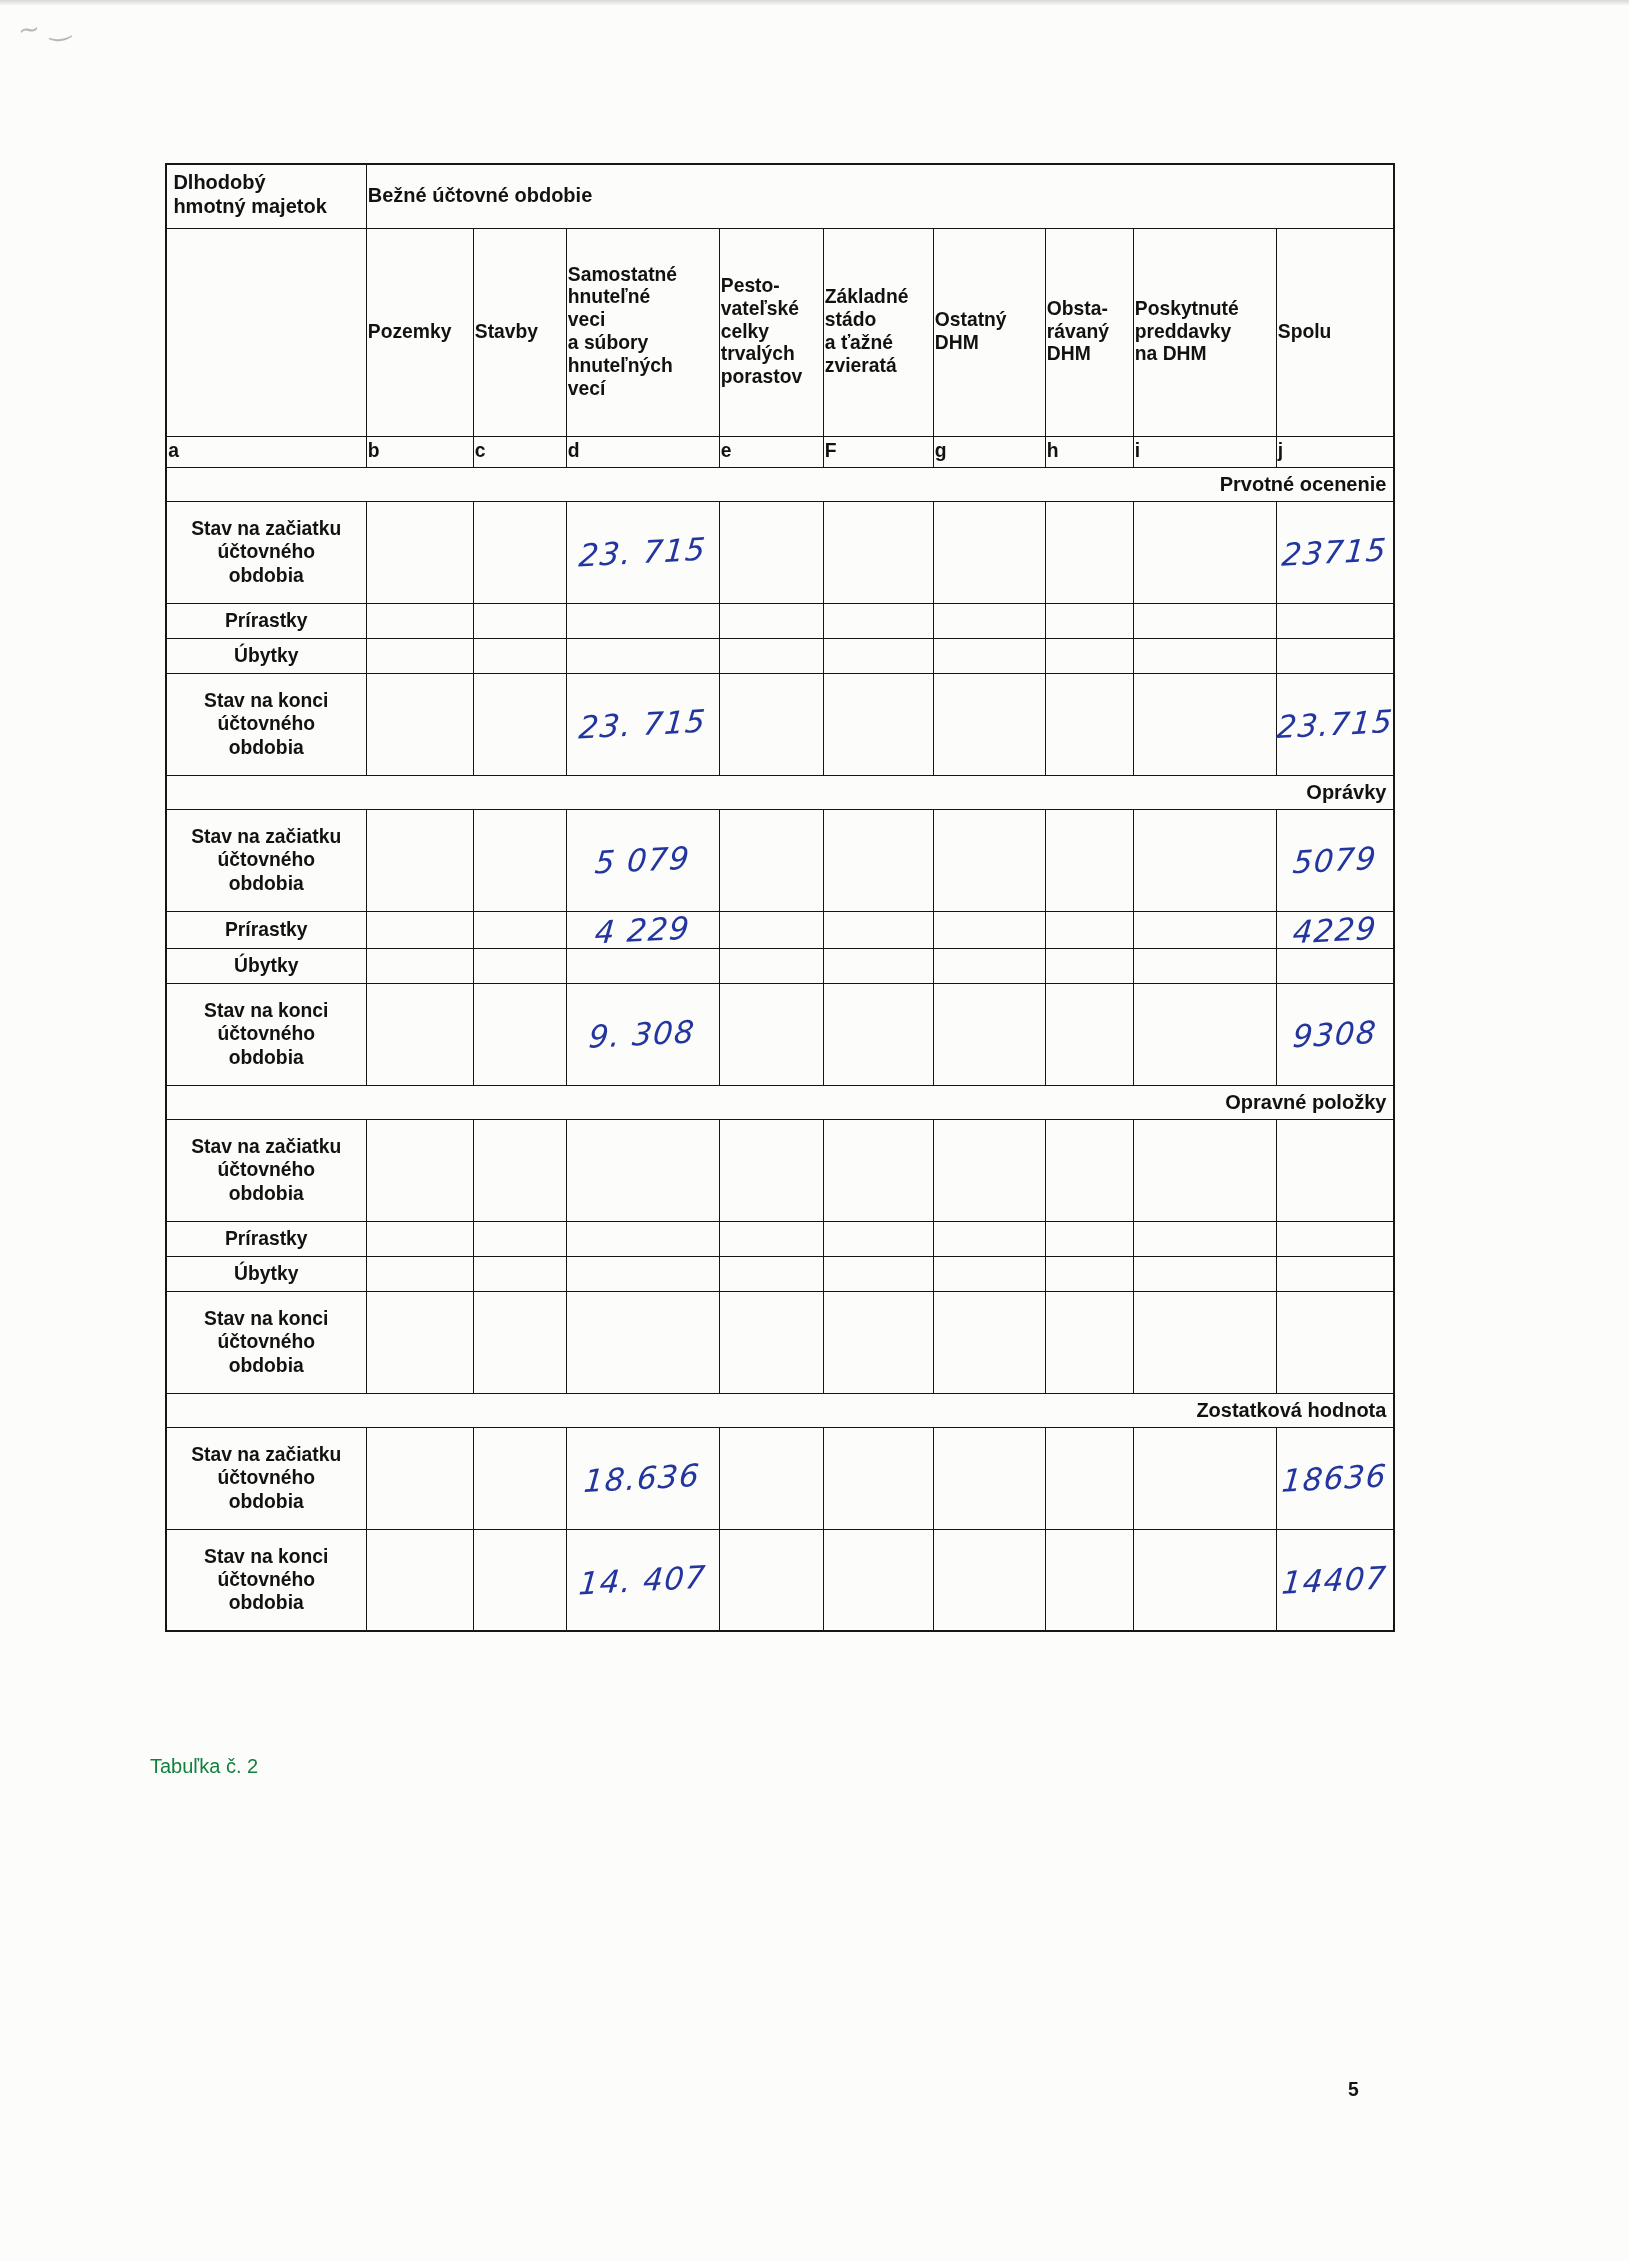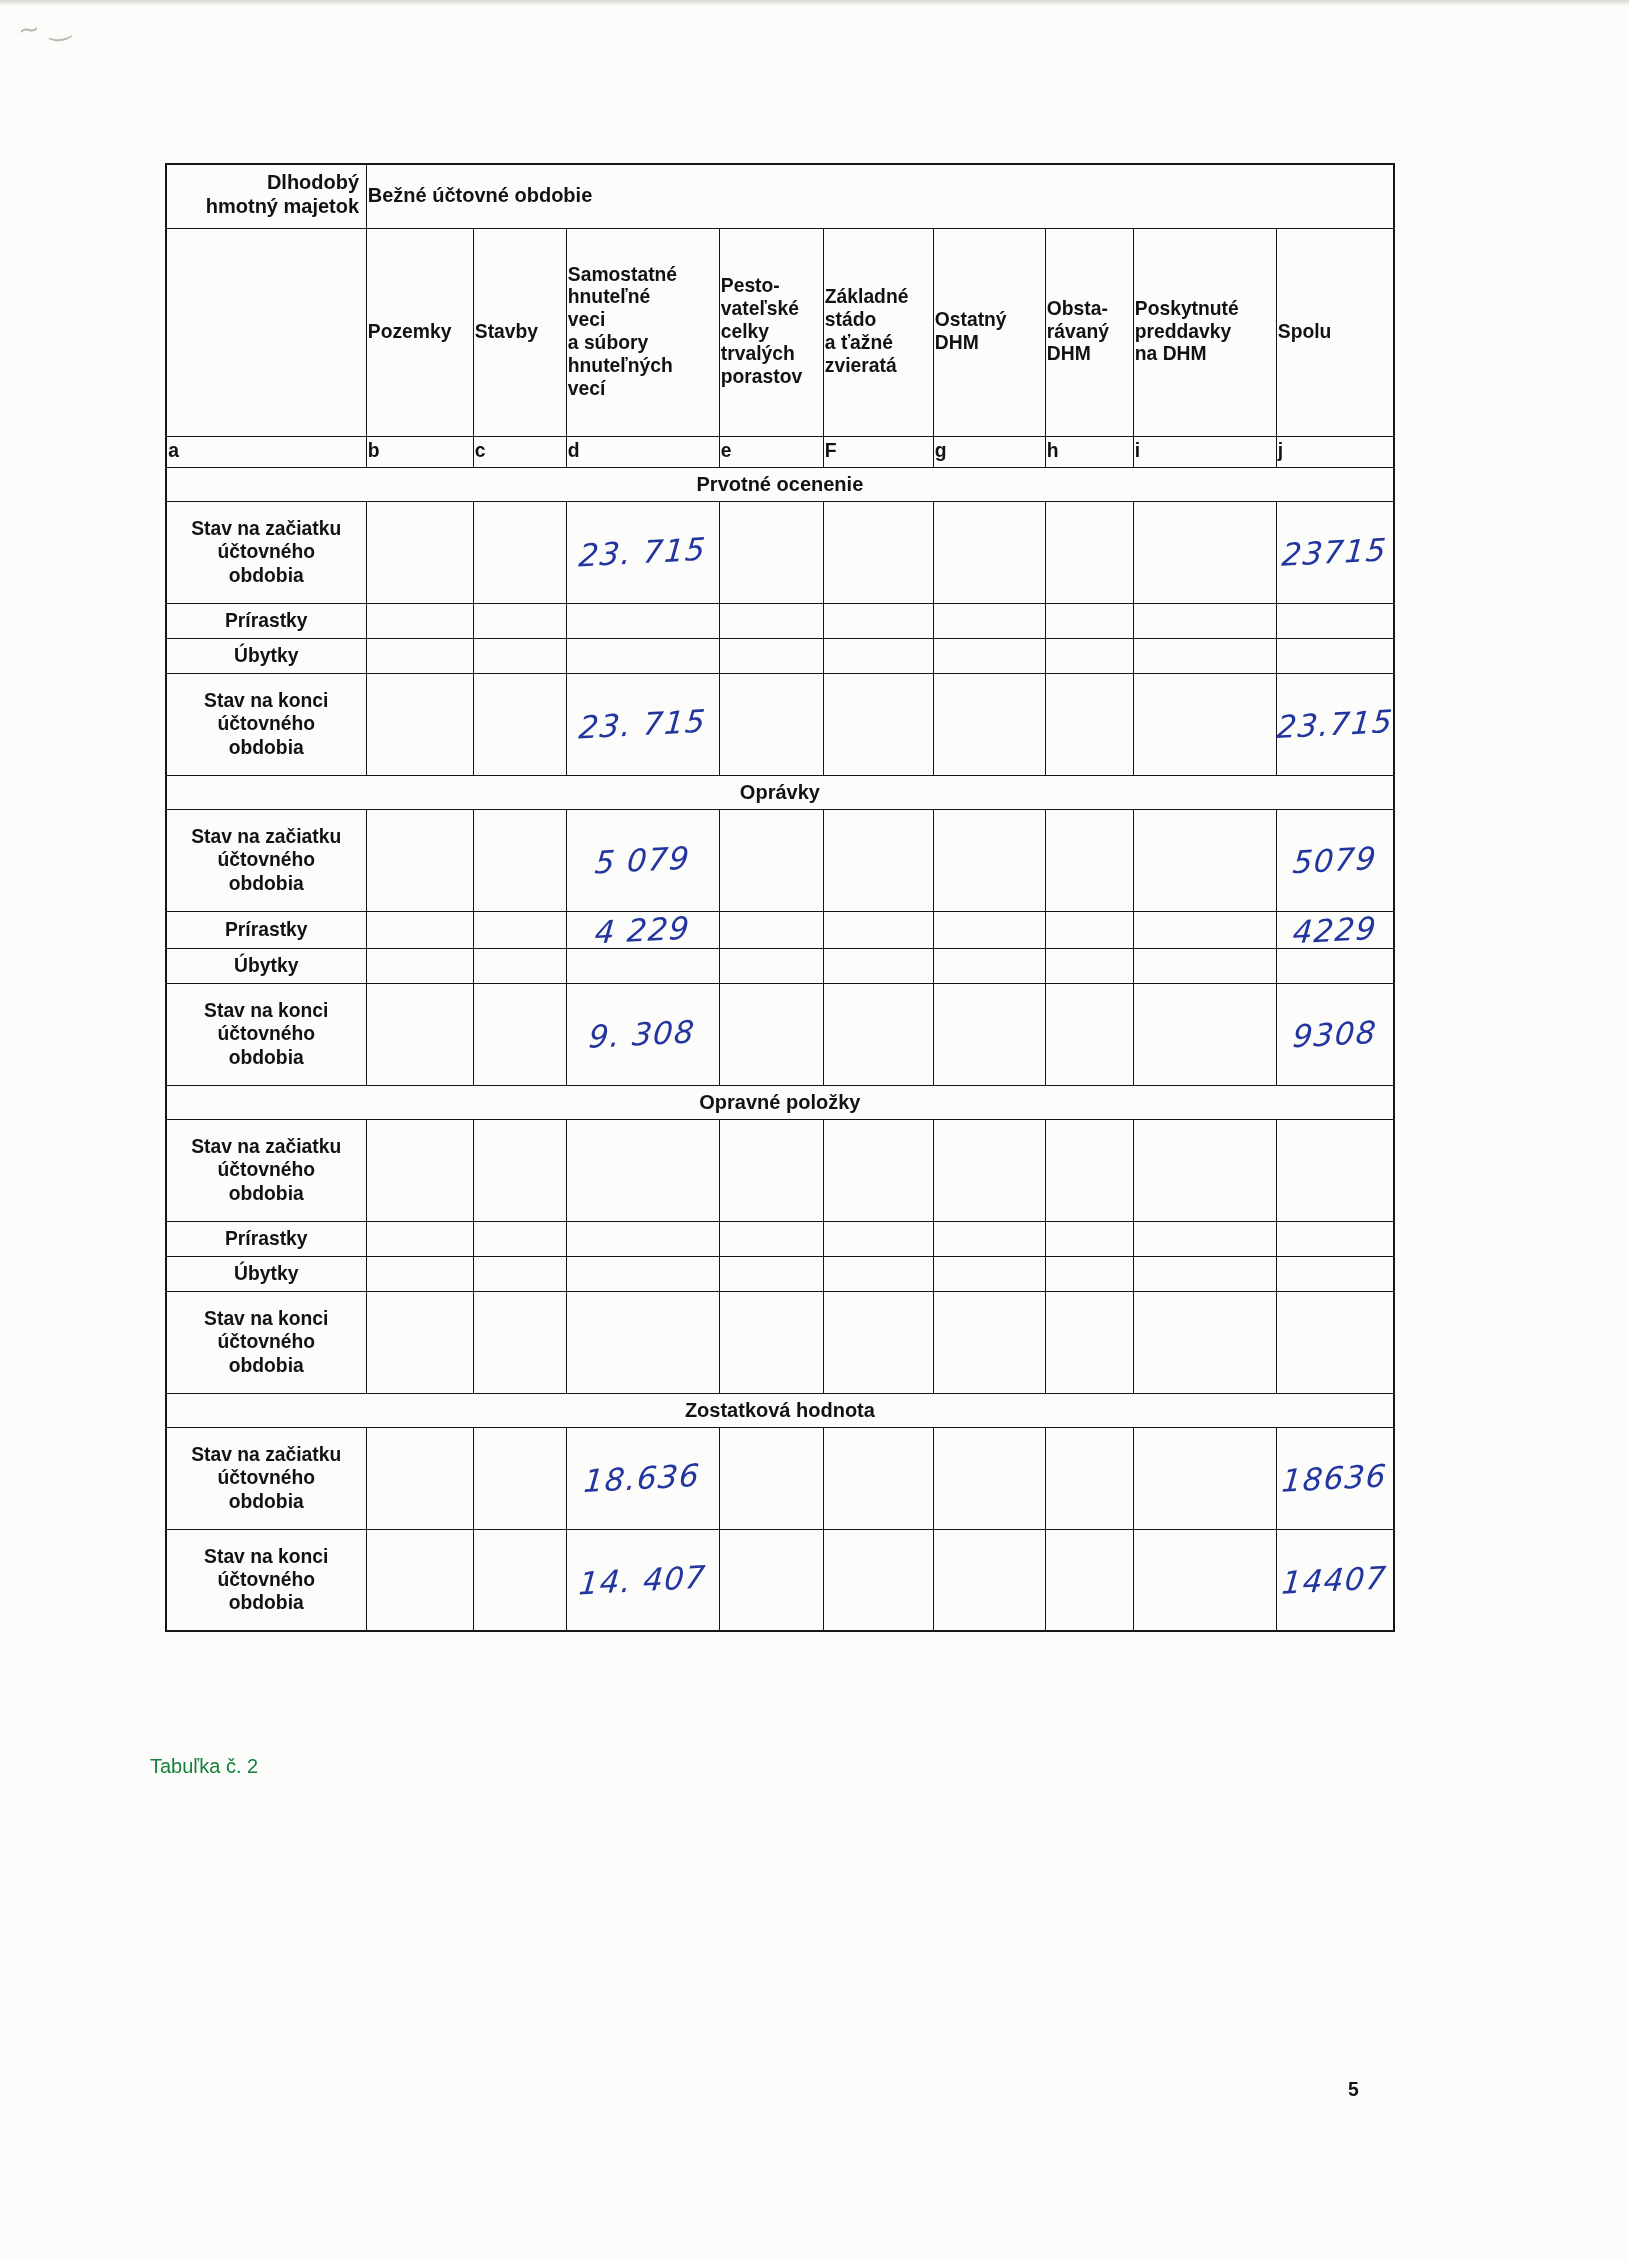--- a/index.html
+++ b/index.html
@@ -35,28 +35,28 @@
   }
   thead th {
     font-weight: bold; font-size: 19.3px; line-height: 1.18;
     white-space: pre-line; text-align: left; vertical-align: middle;
     padding: 2.6px 1.3px;
   }
   tr.hdr1 { height: 64px; }
   tr.hdr2 { height: 208px; }
   tr.letters { height: 31px; }
   th.corner {
-    text-align: right; vertical-align: top;
+    text-align: left; vertical-align: top;
     padding: 6.4px 6.4px; font-size: 20px;
   }
   th.period { vertical-align: middle; font-size: 20px; }
   tr.letters th { font-size: 19.3px; font-weight: bold; vertical-align: middle; }
   td.section {
     font-size: 20px; font-weight: bold;
-    text-align: center; padding: 3.9px 6.4px; vertical-align: middle;
+    text-align: right; padding: 3.9px 6.4px; vertical-align: middle;
   }
   td.rowlabel {
     font-size: 19.3px; font-weight: bold; line-height: 1.2;
     text-align: center; padding: 2.6px 6.4px;
     white-space: pre-line; vertical-align: middle;
   }
   tr.tall { height: 102px; }
   tr.single { height: 35px; margin-top: 48px; }
   tr.section-row { height: 34px; }
   td.cell { text-align: center; vertical-align: middle; overflow: visible; }

